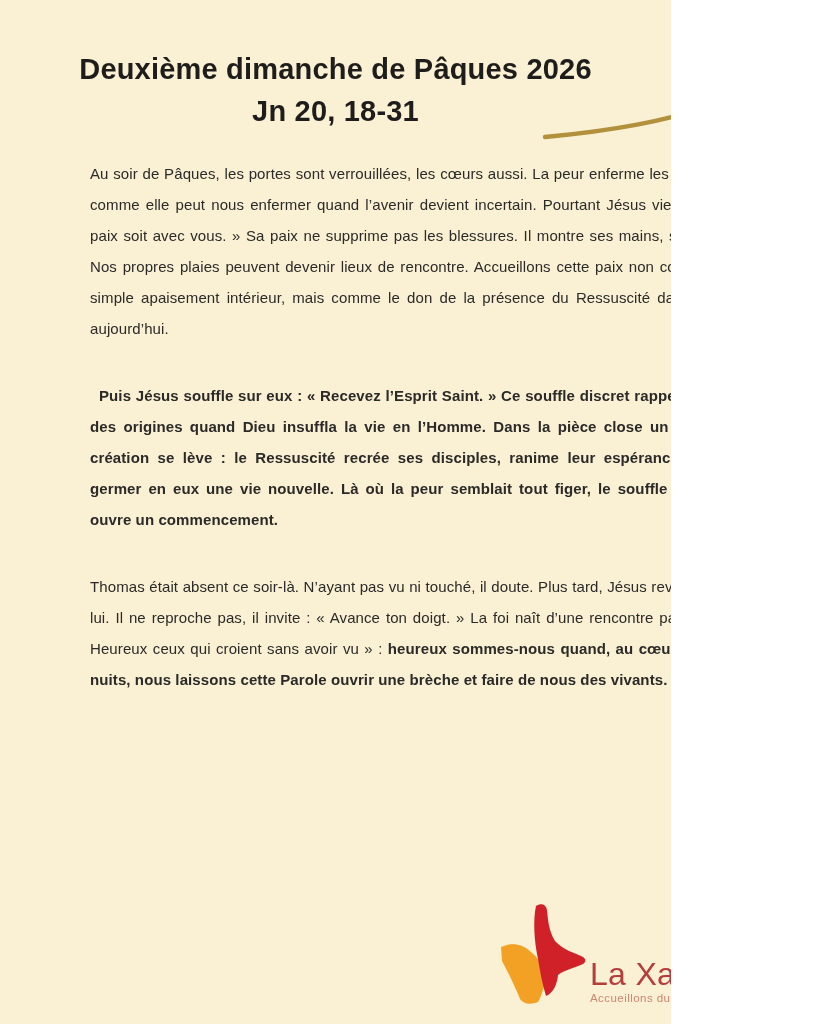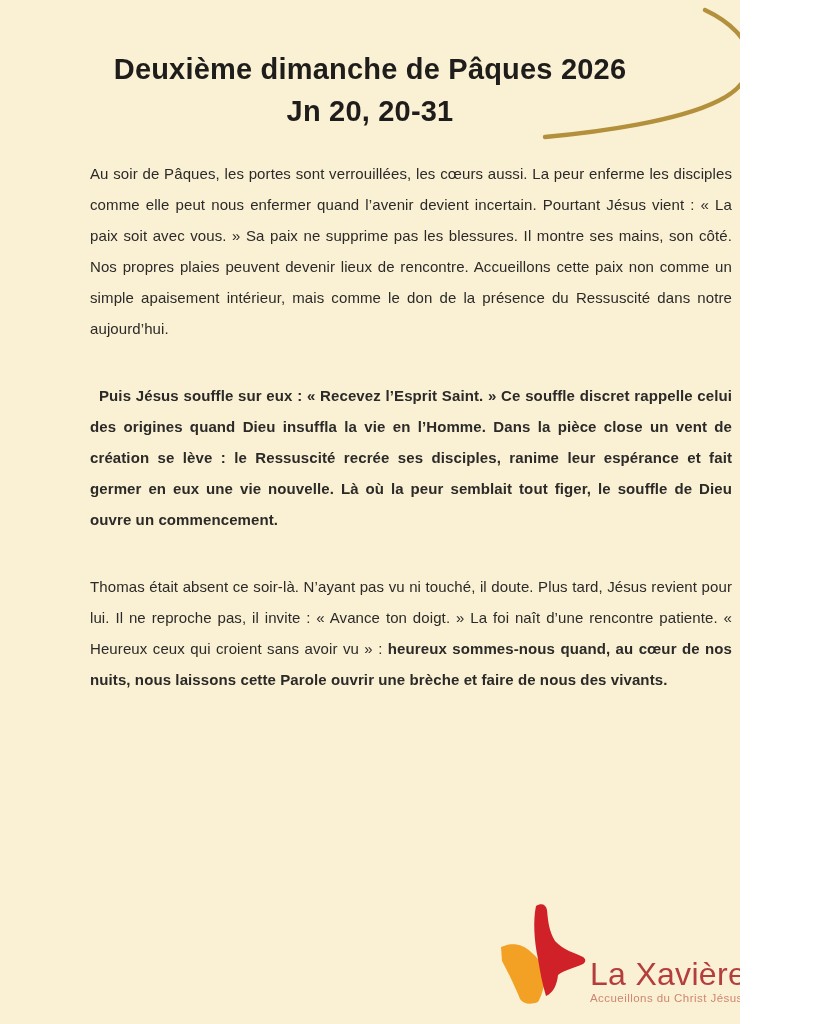--- a/index.html
+++ b/index.html
@@ -1,19 +1,19 @@
 <!DOCTYPE html>
 <html lang="fr" style="--background: #FAF0D3; --title_text: #1E1D1B; --body_text: #2B2A28; --swoosh_gold: #B2903C; --brand_red: #CF2127; --brand_orange: #F2A124; --logo_name_red: #B43E3E; --logo_tagline: #CE8672;"><head>
 <meta charset="utf-8">
 <style>
   html, body { margin: 0; padding: 0; }
 
   .page {
     position: relative;
-    width: 740px;
+    width: 671px;
     height: 1024px;
     background: var(--background, #FAF0D3);
     font-family: "Liberation Sans", sans-serif;
     overflow: hidden;
   }
 
   .swoosh {
     position: absolute;
     top: 0;
     left: 528px;
@@ -85,21 +85,21 @@
 <body>
 
 <div class="page">
 
   <svg class="swoosh" width="265" height="150" viewBox="0 0 265 150" aria-hidden="true">
     <path d="M 177 10 C 230 35, 238 78, 190 101 C 150 121, 72 132, 17 137"></path>
   </svg>
 
   <div class="title-block">
     <div>Deuxième dimanche de Pâques 2026</div>
-    <div>Jn 20, 20-31</div>
+    <div>Jn 20, 18-31</div>
   </div>
 
   <div class="content">
     <p><span>Au soir de Pâques, les portes sont verrouillées, les cœurs aussi. La peur enferme les disciples comme elle peut nous enfermer quand l’avenir devient incertain. Pourtant Jésus vient : « La paix soit avec vous. » Sa paix ne supprime pas les blessures. Il montre ses mains, son côté. Nos propres plaies peuvent devenir lieux de rencontre. Accueillons cette paix non comme un simple apaisement intérieur, mais comme le don de la présence du Ressuscité dans notre aujourd’hui.</span></p>
     <p class="indented"><span>Puis Jésus souffle sur eux : « Recevez l’Esprit Saint. » Ce souffle discret rappelle celui des origines quand Dieu insuffla la vie en l’Homme. Dans la pièce close un vent de création se lève : le Ressuscité recrée ses disciples, ranime leur espérance et fait germer en eux une vie nouvelle. Là où la peur semblait tout figer, le souffle de Dieu ouvre un commencement.</span></p>
     <p><span>Thomas était absent ce soir-là. N’ayant pas vu ni touché, il doute. Plus tard, Jésus revient pour lui. Il ne reproche pas, il invite : « Avance ton doigt. » La foi naît d’une rencontre patiente. « Heureux ceux qui croient sans avoir vu » : </span><strong>heureux sommes-nous quand, au cœur de nos nuits, nous laissons cette Parole ouvrir une brèche et faire de nous des vivants.</strong></p>
   </div>
 
   <div class="logo">
     <svg class="logo-mark" viewBox="0 0 88 102" aria-hidden="true">

